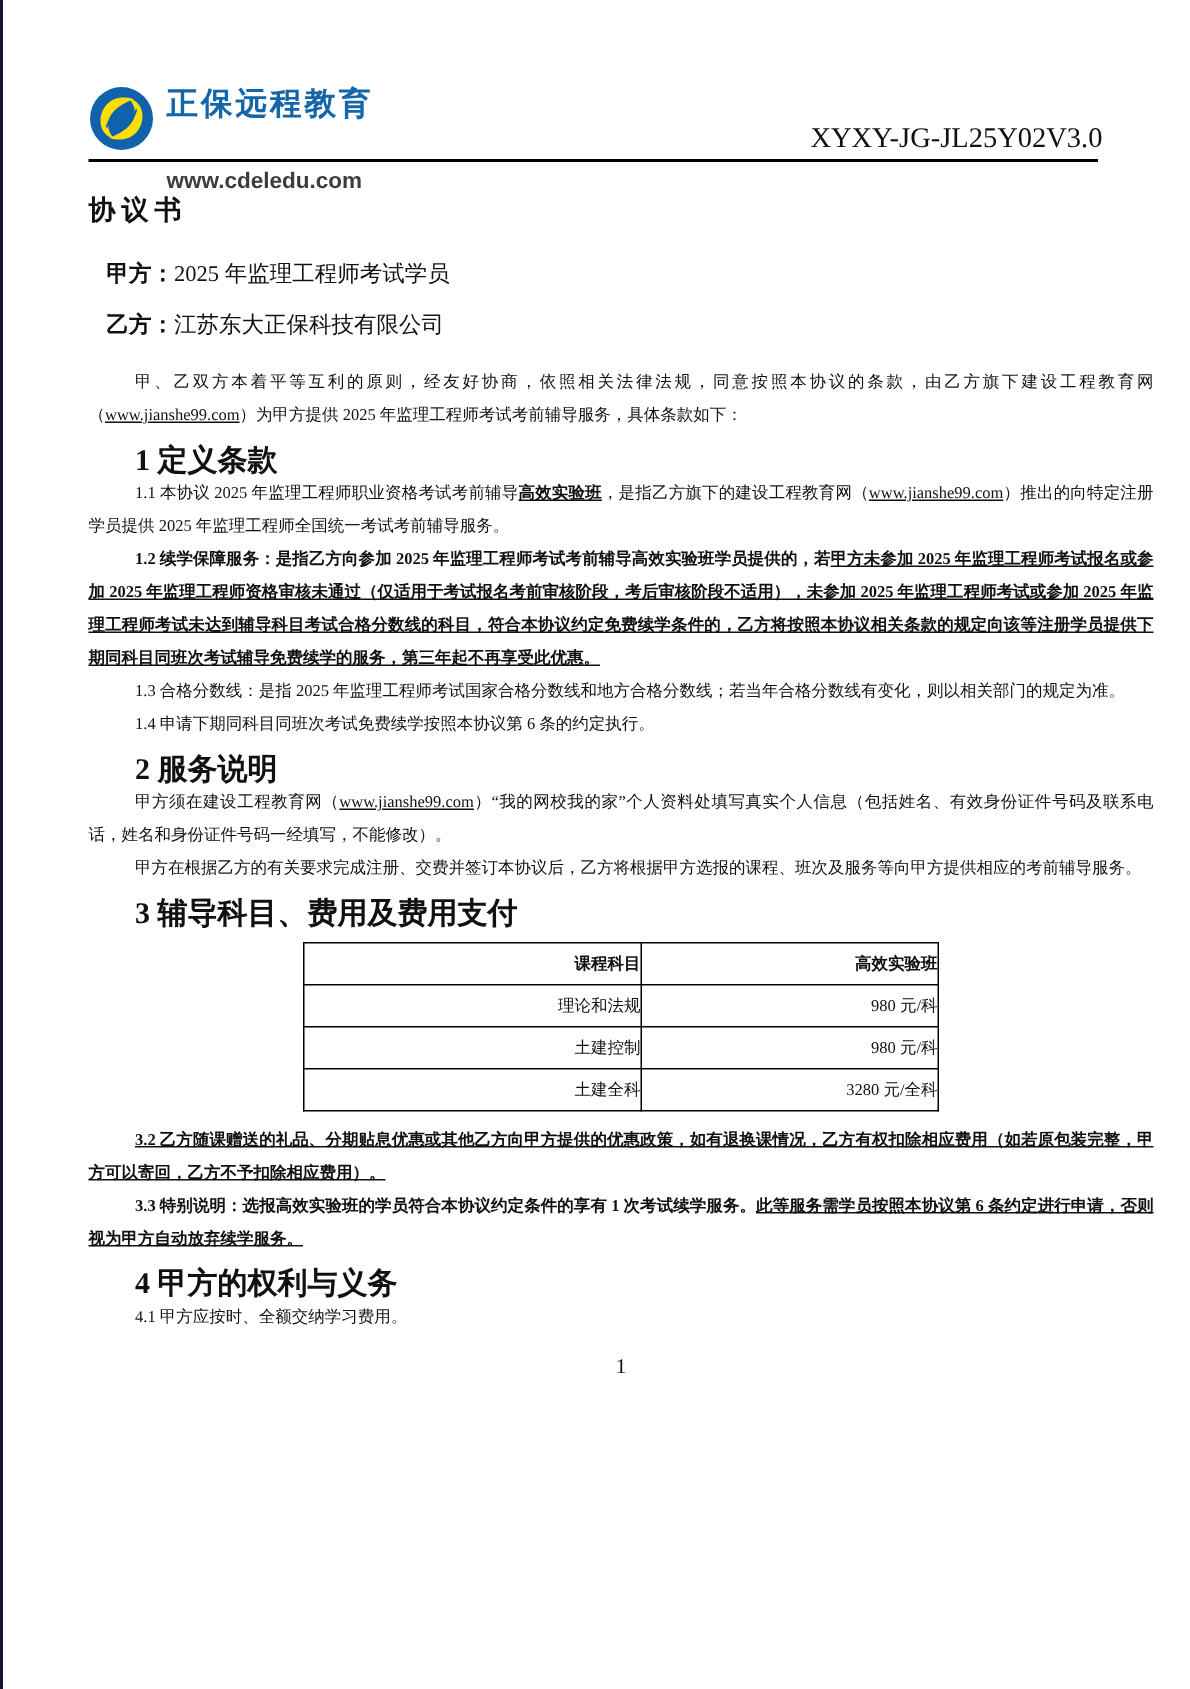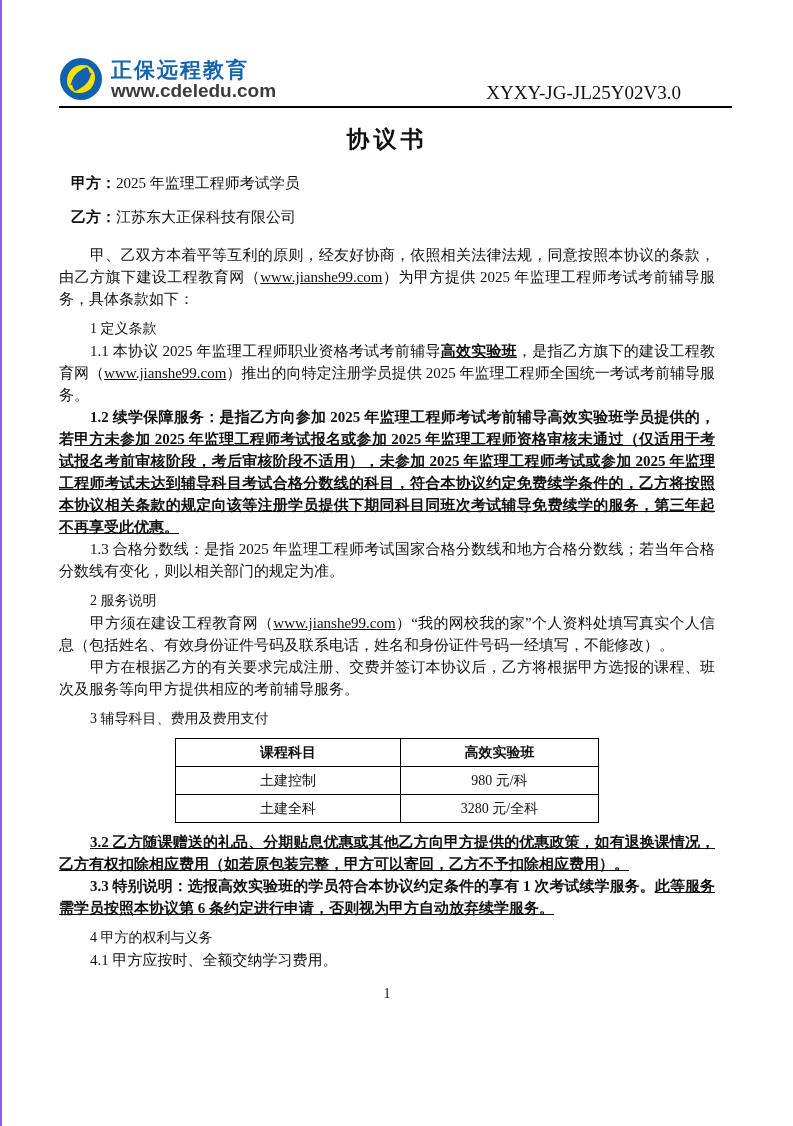--- a/index.html
+++ b/index.html
@@ -1,47 +1,47 @@
 <!DOCTYPE html>
 <html><head>
 <meta charset="utf-8">
 <style>
   html,body{margin:0;padding:0;background:#ffffff;}
   .page{
     width:793px;height:1126px;box-sizing:border-box;background:#fff;
-    border-left:2px solid #8b5cf6;
-    padding:57px 78px 0 57px;position:relative;overflow:hidden;
+    border-left:2px solid #0f172a;
+    padding:57px 24px 0 57px;position:relative;overflow:hidden;
     font-family:"Liberation Serif","DejaVu Serif",serif;color:#111;
   }
   
   .logo-row{display:flex;align-items:flex-start;height:44px;}
   .logo{width:44px;height:44px;flex:0 0 44px;}
   .brand-text{margin-left:8px;font-family:"Liberation Sans","DejaVu Sans",sans-serif;}
   .brand-name{color:#1565ab;font-weight:bold;font-size:21px;line-height:25px;letter-spacing:2px;}
-  .brand-url{color:#3c3c3c;font-weight:bold;font-size:19px;line-height:17px;}
+  .brand-url{color:#3c3c3c;font-weight:bold;font-size:15px;line-height:17px;margin-top:30px;}
   .doc-code{margin-left:auto;align-self:flex-end;font-size:19px;padding-right:34px;line-height:16px;}
   .header-rule{height:2px;background:#000;margin-top:5px;width:673px;}
   
-  .title{margin:20px 0 0 0;font-size:23px;font-weight:bold;text-align:center;letter-spacing:4px;line-height:24px;}
+  .title{margin:20px 0 0 0;font-size:18px;font-weight:bold;letter-spacing:4px;line-height:24px;}
   
   .parties{margin-top:20px;}
   .party{margin:12px;font-size:15px;line-height:22px;}
   .party-label{font-weight:bold;}
   
-  .para{margin:0;font-size:15px;line-height:22px;text-indent:31px;text-align:justify;}
+  .para{margin:0;font-size:11px;line-height:22px;text-indent:31px;text-align:justify;}
   .para.first{margin-top:16px;}
-  .sec-heading{margin:8px 0 0 0;font-size:14px;line-height:22px;text-indent:31px;font-weight:normal;}
+  .sec-heading{margin:8px 0 0 0;font-size:20px;line-height:22px;text-indent:31px;font-weight:bold;}
   .b{font-weight:bold;}
   .bu{font-weight:bold;text-decoration:underline;}
   .lnk{text-decoration:underline;}
   
   .pricing-table{border-collapse:collapse;margin:8px auto;width:424px;table-layout:fixed;}
   .pricing-table th,.pricing-table td{
-    border:1.5px solid #000;height:27px;text-align:center;vertical-align:middle;
-    font-size:14px;padding:0;
+    border:1.5px solid #000;height:27px;text-align:right;vertical-align:middle;
+    font-size:11px;padding:0;
   }
   .pricing-table th{font-weight:bold;}
   .pricing-table th:first-child,.pricing-table td:first-child{width:224px;}
   
   .page-number{margin-top:14px;text-align:center;font-size:14px;line-height:18px;}
 </style>
 </head>
 <body>
 
 <div class="page">
@@ -70,35 +70,40 @@
     <p class="party"><span class="party-label">甲方：</span><span>2025 年监理工程师考试学员</span></p>
     <p class="party"><span class="party-label">乙方：</span><span>江苏东大正保科技有限公司</span></p>
   </div>
 
   <p class="para first"><span>甲、乙双方本着平等互利的原则，经友好协商，依照相关法律法规，同意按照本协议的条款，由乙方旗下建设工程教育网（</span><span class="lnk">www.jianshe99.com</span><span>）为甲方提供 2025 年监理工程师考试考前辅导服务，具体条款如下：</span></p>
 
   <h2 class="sec-heading">1 定义条款</h2>
   <p class="para"><span>1.1 本协议 2025 年监理工程师职业资格考试考前辅导</span><span class="bu">高效实验班</span><span>，是指乙方旗下的建设工程教育网（</span><span class="lnk">www.jianshe99.com</span><span>）推出的向特定注册学员提供 2025 年监理工程师全国统一考试考前辅导服务。</span></p>
   <p class="para"><span class="b">1.2 续学保障服务：是指乙方向参加 2025 年监理工程师考试考前辅导高效实验班学员提供的，若</span><span class="bu">甲方未参加 2025 年监理工程师考试报名或参加 2025 年监理工程师资格审核未通过（仅适用于考试报名考前审核阶段，考后审核阶段不适用），未参加 2025 年监理工程师考试或参加 2025 年监理工程师考试未达到辅导科目考试合格分数线的科目，符合本协议约定免费续学条件的，乙方将按照本协议相关条款的规定向该等注册学员提供下期同科目同班次考试辅导免费续学的服务，第三年起不再享受此优惠。</span></p>
   <p class="para"><span>1.3 合格分数线：是指 2025 年监理工程师考试国家合格分数线和地方合格分数线；若当年合格分数线有变化，则以相关部门的规定为准。</span></p>
+  <p class="para"><span>1.4 申请下期同科目同班次考试免费续学按照本协议第 6 条的约定执行。</span></p>
 
   <h2 class="sec-heading">2 服务说明</h2>
   <p class="para"><span>甲方须在建设工程教育网（</span><span class="lnk">www.jianshe99.com</span><span>）“我的网校我的家”个人资料处填写真实个人信息（包括姓名、有效身份证件号码及联系电话，姓名和身份证件号码一经填写，不能修改）。</span></p>
   <p class="para"><span>甲方在根据乙方的有关要求完成注册、交费并签订本协议后，乙方将根据甲方选报的课程、班次及服务等向甲方提供相应的考前辅导服务。</span></p>
 
   <h2 class="sec-heading">3 辅导科目、费用及费用支付</h2>
 
   <table class="pricing-table">
     <thead>
       <tr>
         <th>课程科目</th>
         <th>高效实验班</th>
       </tr>
     </thead>
     <tbody>
+        <tr>
+          <td>理论和法规</td>
+          <td>980 元/科</td>
+        </tr>
         <tr>
           <td>土建控制</td>
           <td>980 元/科</td>
         </tr>
         <tr>
           <td>土建全科</td>
           <td>3280 元/全科</td>
         </tr>
       </tbody>
   </table>

